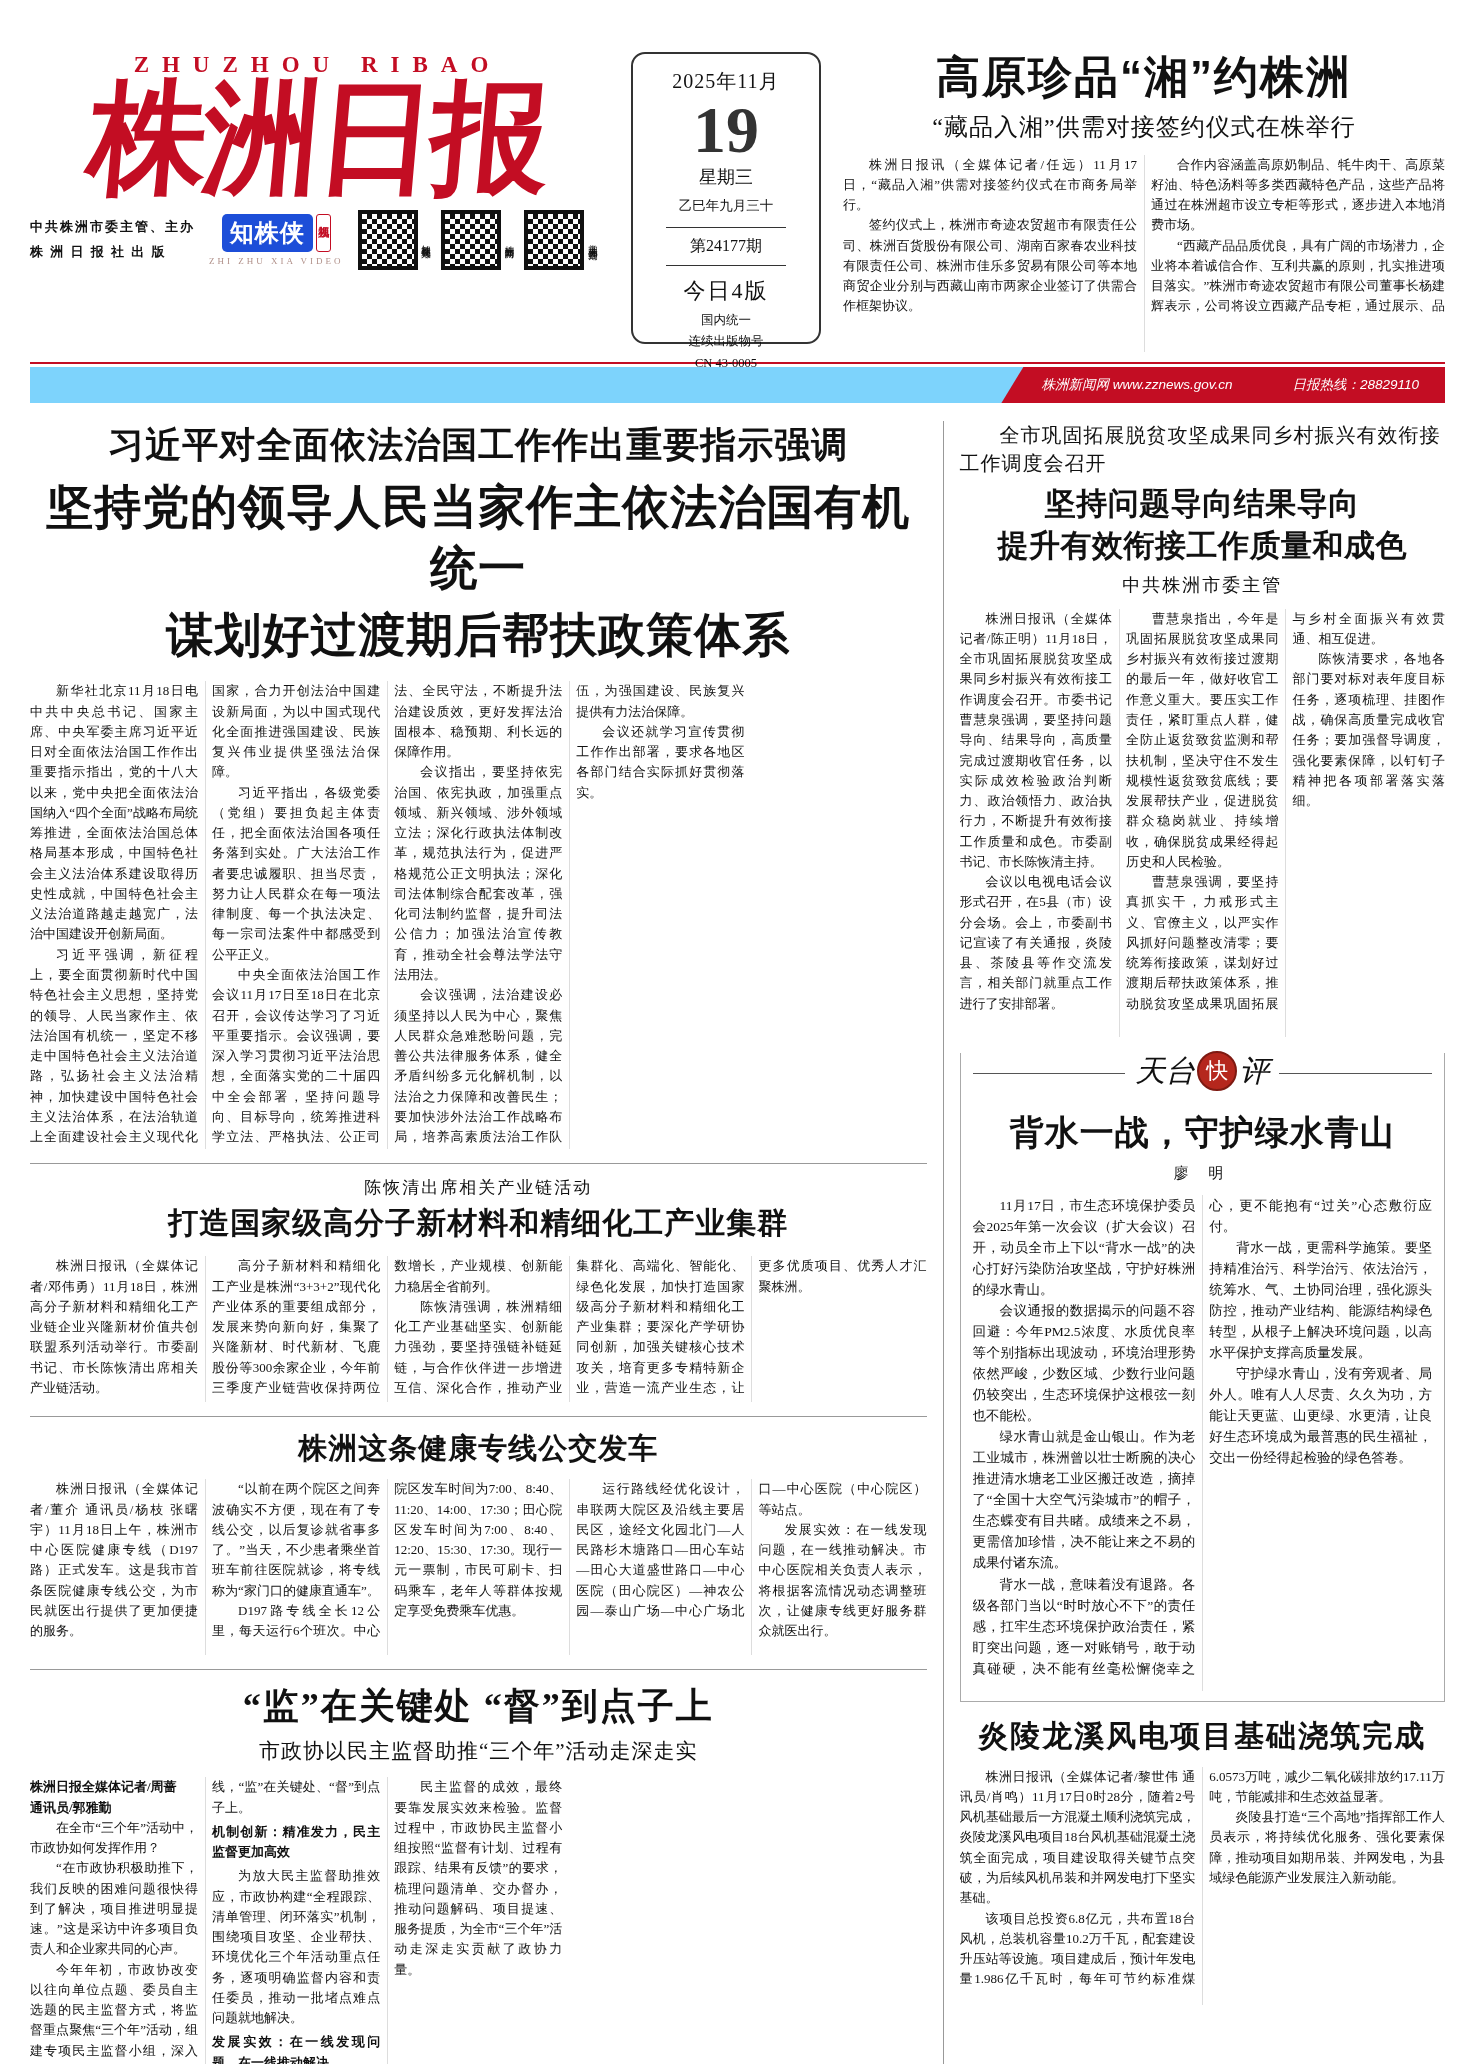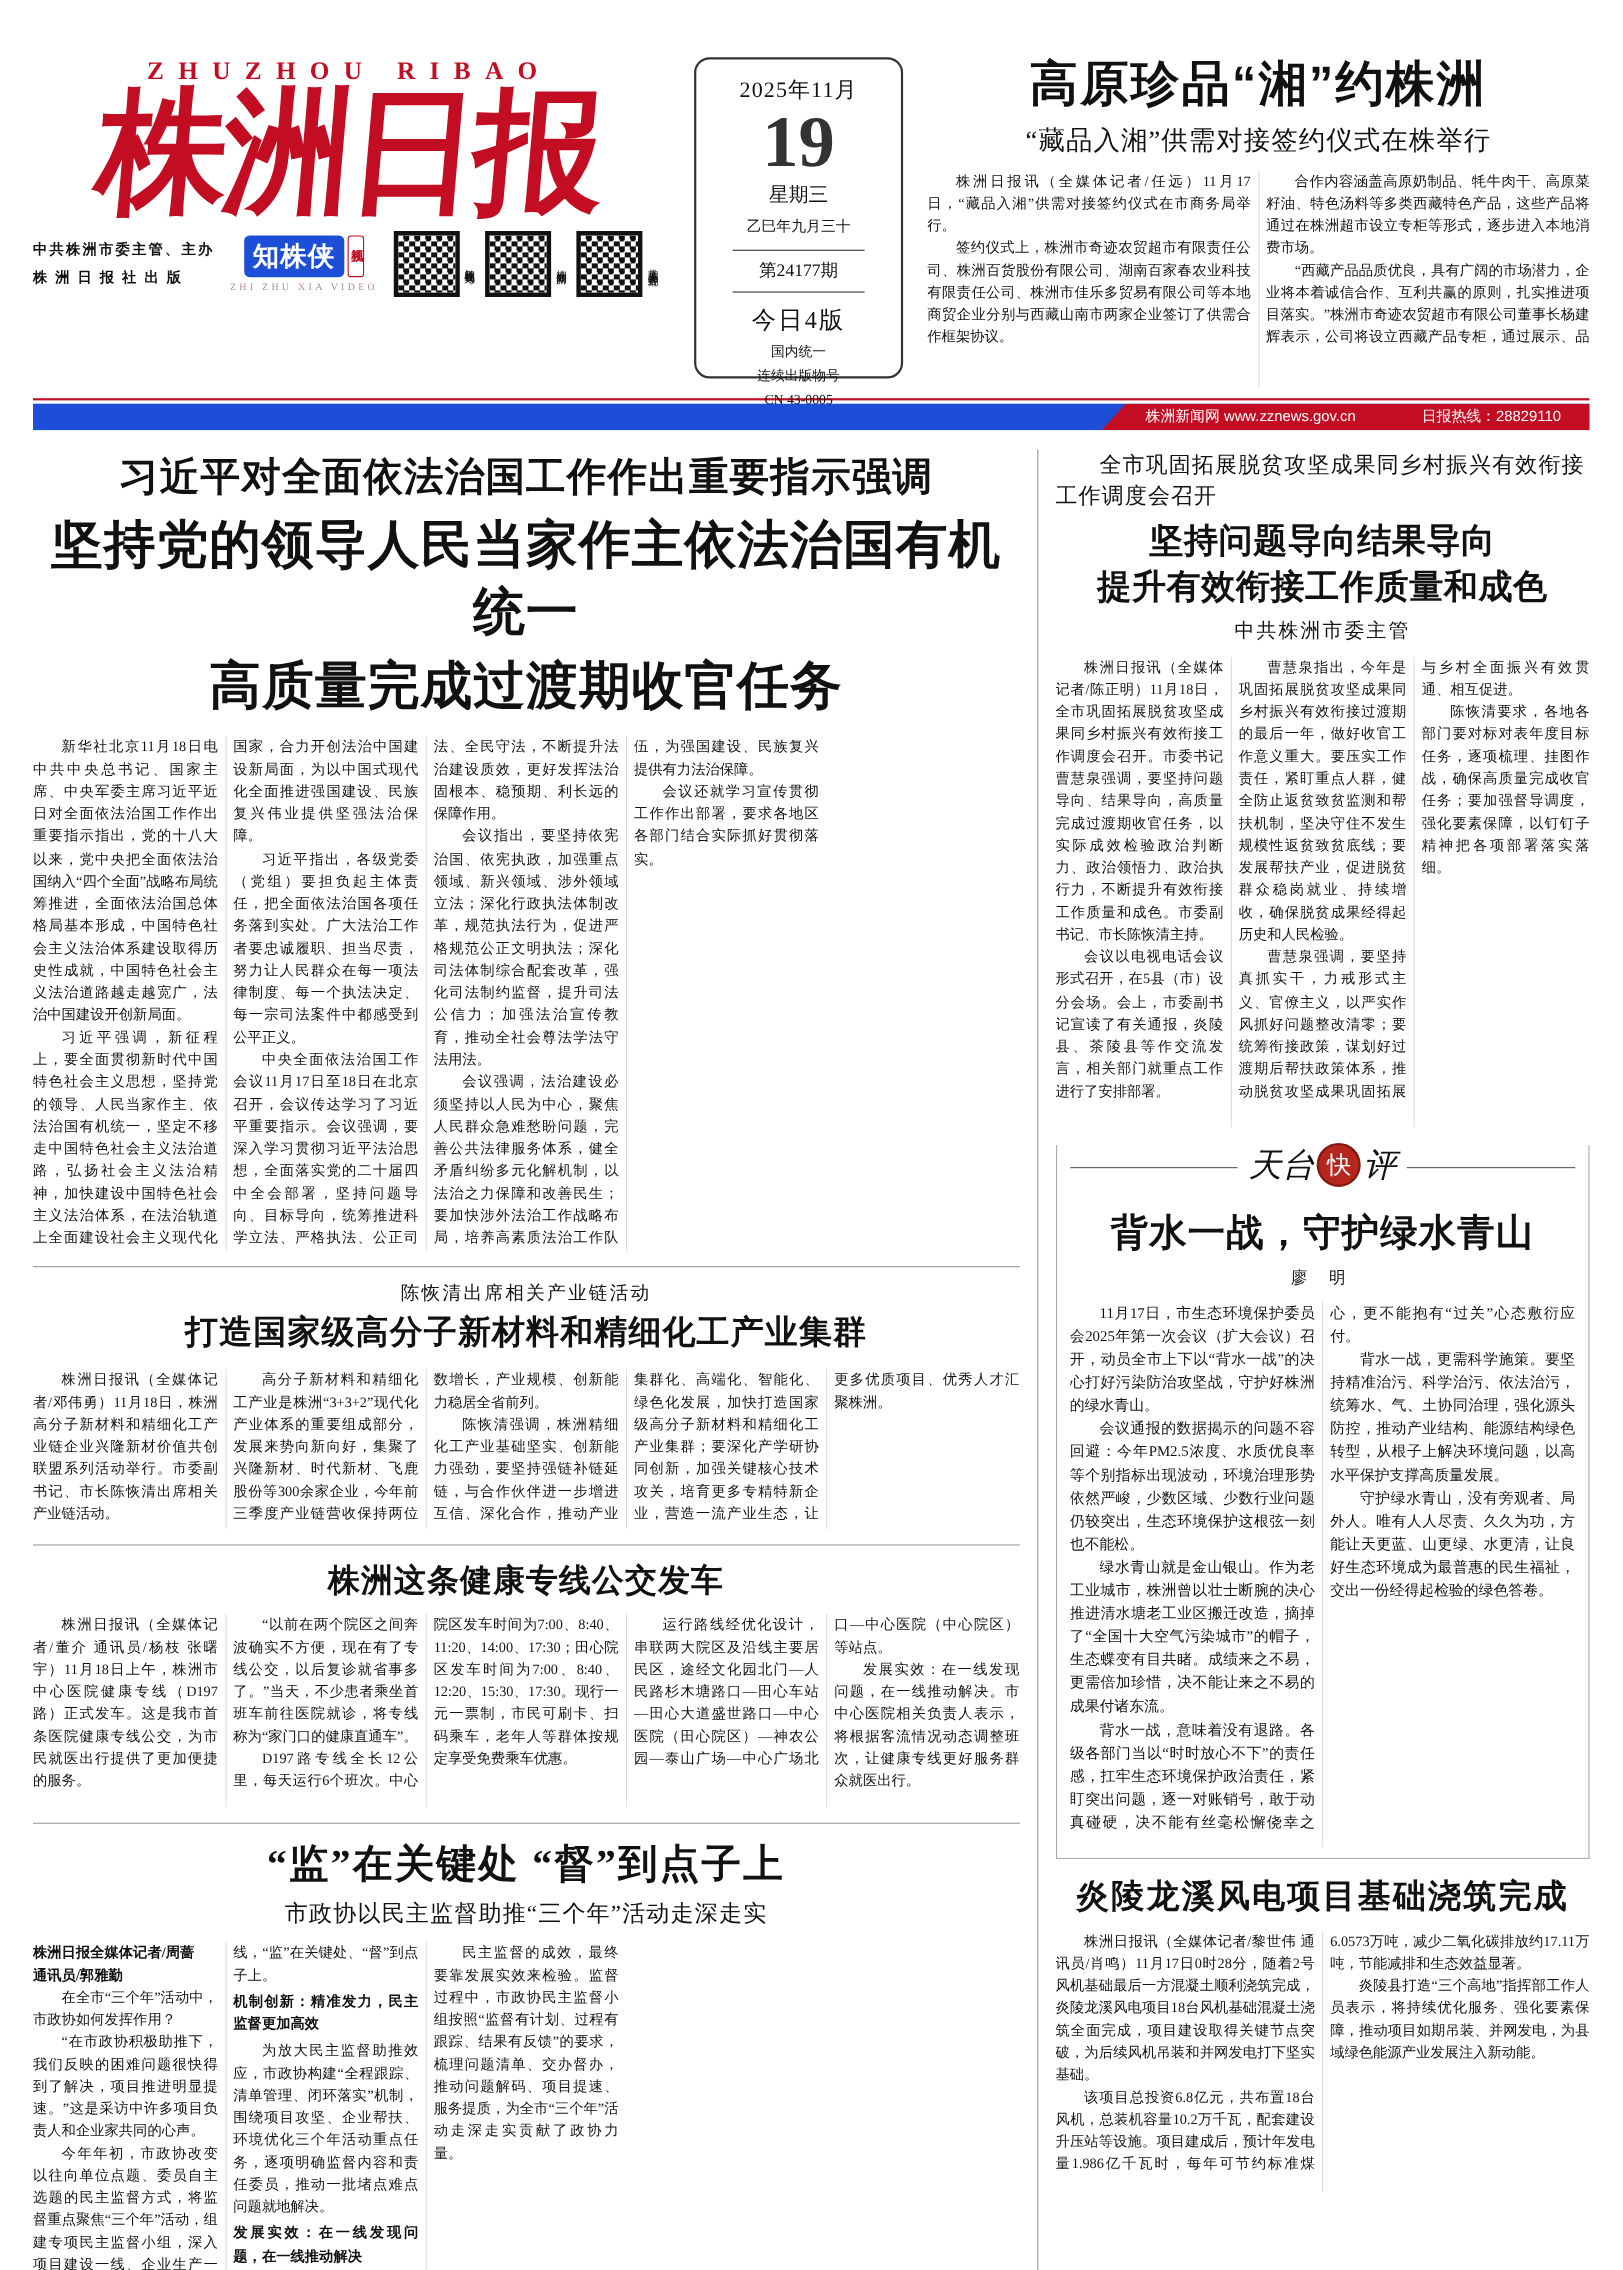--- a/index.html
+++ b/index.html
@@ -33,21 +33,21 @@
   .db-pages{font-size:22px;letter-spacing:2px;margin:6px 0 4px;}
   .db-serial{font-size:12.5px;line-height:1.7;text-align:center;}
   
   .topstory{flex:1;margin-left:22px;display:flex;flex-direction:column;}
   .ts-headline{font-family:"Liberation Sans",sans-serif;font-weight:900;font-size:44px;text-align:center;letter-spacing:2px;line-height:1.15;}
   .ts-subhead{font-size:24px;text-align:center;margin-top:8px;letter-spacing:1px;}
   .ts-body{margin-top:12px;column-count:2;column-gap:20px;font-size:13px;line-height:1.58;text-align:justify;height:212px;column-fill:auto;overflow:hidden;}
   p{margin:0;text-indent:2em;}
   
   .redline{margin:10px 30px 0;border-top:2.5px solid #c30d23;}
-  .redbar{margin:3px 30px 0;height:24px;background:#1d4ed8;display:flex;justify-content:flex-end;}
+  .redbar{margin:3px 30px 0;height:36px;background:#7dd3fc;display:flex;justify-content:flex-end;font-style:italic;}
   .redbar-seg{background:#c30d23;color:#fff;font-family:"Liberation Sans",sans-serif;font-size:13.5px;display:flex;align-items:center;gap:60px;padding:0 26px 0 40px;clip-path:polygon(22px 0,100% 0,100% 100%,0 100%);}
   
   .main{display:flex;margin:18px 30px 0;}
   .col-left{width:905px;border-right:1px solid #999;padding-right:16px;}
   .col-right{width:490px;padding-left:16px;}
   .kicker{font-family:"Liberation Sans",sans-serif;font-weight:bold;font-size:36px;text-align:center;letter-spacing:1px;}
   .headline-xl{font-family:"Liberation Sans",sans-serif;font-weight:900;font-size:47px;text-align:center;letter-spacing:1px;line-height:1.3;margin-top:6px;}
   .cols{column-gap:14px;column-rule:1px solid #ddd;column-fill:auto;overflow:hidden;font-size:13px;line-height:1.56;text-align:justify;}
   .lead-body{margin-top:16px;column-count:5;height:468px;}
   .story-divider{border-top:1px solid #999;margin:14px 0 12px;}
@@ -152,21 +152,21 @@
     </div>
   </div>
 
   <div class="main">
 
     <div class="col-left">
 
       <div>
         <div class="kicker">习近平对全面依法治国工作作出重要指示强调</div>
         <div class="headline-xl">坚持党的领导人民当家作主依法治国有机统一</div>
-        <div class="headline-xl">高质量完成过渡期收官任务</div>
+        <div class="headline-xl">谋划好过渡期后帮扶政策体系</div>
         <div class="lead-body cols">
             <p>新华社北京11月18日电　中共中央总书记、国家主席、中央军委主席习近平近日对全面依法治国工作作出重要指示指出，党的十八大以来，党中央把全面依法治国纳入“四个全面”战略布局统筹推进，全面依法治国总体格局基本形成，中国特色社会主义法治体系建设取得历史性成就，中国特色社会主义法治道路越走越宽广，法治中国建设开创新局面。</p>
             <p>习近平强调，新征程上，要全面贯彻新时代中国特色社会主义思想，坚持党的领导、人民当家作主、依法治国有机统一，坚定不移走中国特色社会主义法治道路，弘扬社会主义法治精神，加快建设中国特色社会主义法治体系，在法治轨道上全面建设社会主义现代化国家，合力开创法治中国建设新局面，为以中国式现代化全面推进强国建设、民族复兴伟业提供坚强法治保障。</p>
             <p>习近平指出，各级党委（党组）要担负起主体责任，把全面依法治国各项任务落到实处。广大法治工作者要忠诚履职、担当尽责，努力让人民群众在每一项法律制度、每一个执法决定、每一宗司法案件中都感受到公平正义。</p>
             <p>中央全面依法治国工作会议11月17日至18日在北京召开，会议传达学习了习近平重要指示。会议强调，要深入学习贯彻习近平法治思想，全面落实党的二十届四中全会部署，坚持问题导向、目标导向，统筹推进科学立法、严格执法、公正司法、全民守法，不断提升法治建设质效，更好发挥法治固根本、稳预期、利长远的保障作用。</p>
             <p>会议指出，要坚持依宪治国、依宪执政，加强重点领域、新兴领域、涉外领域立法；深化行政执法体制改革，规范执法行为，促进严格规范公正文明执法；深化司法体制综合配套改革，强化司法制约监督，提升司法公信力；加强法治宣传教育，推动全社会尊法学法守法用法。</p>
             <p>会议强调，法治建设必须坚持以人民为中心，聚焦人民群众急难愁盼问题，完善公共法律服务体系，健全矛盾纠纷多元化解机制，以法治之力保障和改善民生；要加快涉外法治工作战略布局，培养高素质法治工作队伍，为强国建设、民族复兴提供有力法治保障。</p>
             <p>会议还就学习宣传贯彻工作作出部署，要求各地区各部门结合实际抓好贯彻落实。</p>
           </div>
       </div>

